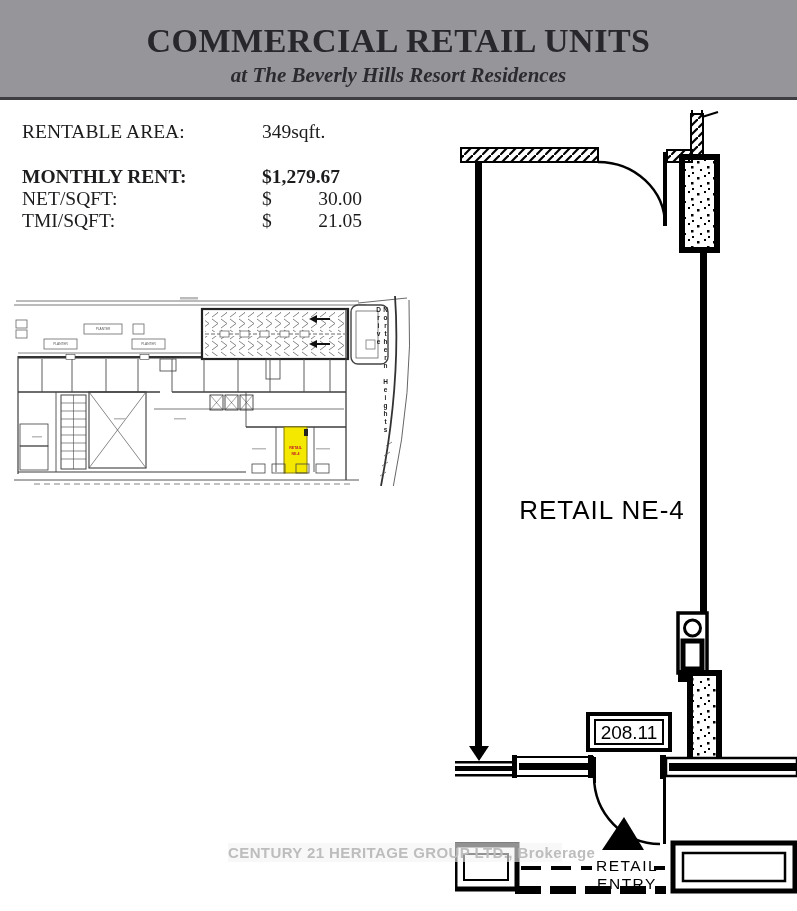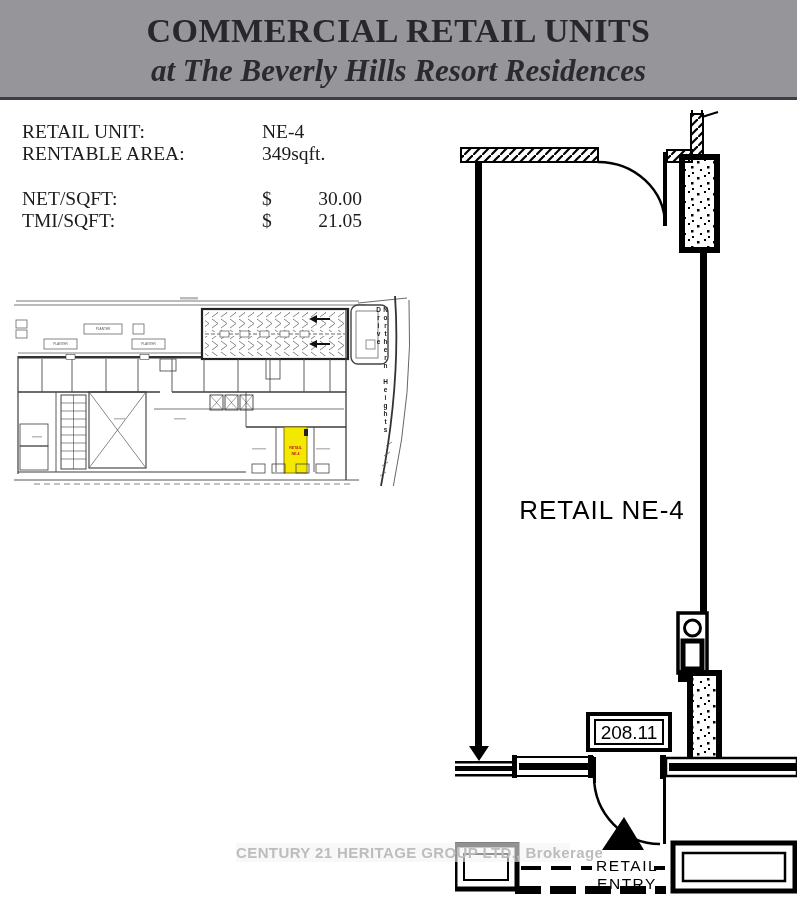--- a/index.html
+++ b/index.html
@@ -1,66 +1,66 @@
 <!DOCTYPE html>
 <html><head>
 <meta charset="utf-8">
 <style>
   html,body{margin:0;padding:0;background:#fff;}
   body{position:relative;width:797px;height:911px;overflow:hidden;
        font-family:"Liberation Serif",serif;}
   
   .header{position:absolute;left:0;top:0;width:797px;height:100px;
           border-bottom:3px solid #3d3d42;text-align:center;box-sizing:border-box;}
-  .title{padding-top:12px;font-weight:bold;font-size:34px;color:#28282c;letter-spacing:.5px;}
-  .subtitle{margin-top:3px;font-style:italic;font-weight:600;font-size:31px;color:#2b2b2f;}
+  .title{padding-top:22px;font-weight:bold;font-size:34px;color:#28282c;letter-spacing:.5px;}
+  .subtitle{margin-top:3px;font-style:italic;font-weight:600;font-size:21px;color:#2b2b2f;}
   
   .details{position:absolute;left:22px;top:121px;width:350px;
            font-size:19.5px;color:#1c1c1e;}
   .drow{position:relative;height:22px;white-space:nowrap;}
   .drow .dval{position:absolute;left:240px;top:0;}
   .drow .money{position:absolute;left:240px;top:0;width:100px;}
   .money .cur{float:left;}
   .money .amt{float:right;margin-left:40px;}
   .gap{height:23px;}
   .boldrow{font-weight:bold;}
   
   .siteplan{position:absolute;left:14px;top:296px;width:396px;height:190px;}
   .street{position:absolute;left:374px;top:306px;width:15px;height:168px;
           writing-mode:vertical-rl;text-orientation:upright;
           font-family:"Liberation Sans",sans-serif;font-weight:bold;font-size:6.5px;
           letter-spacing:1px;color:#1a1a1a;z-index:3;}
   
   .floorplan{position:absolute;left:455px;top:110px;width:342px;height:801px;}
   
-  .watermark{position:absolute;left:236px;top:843px;width:334px;height:19px;
+  .watermark{position:absolute;left:228px;top:843px;width:334px;height:19px;
              line-height:19px;background:rgba(244,244,244,.6);
              color:#bdbdbd;font-family:"Liberation Sans",sans-serif;
              font-weight:bold;font-size:15px;text-align:center;
              letter-spacing:.4px;z-index:6;white-space:nowrap;}
   svg text{font-family:"Liberation Sans",sans-serif;}
 </style>
 </head>
 <body>
 
 <div class="header" style="background-color: rgb(149, 149, 154);">
   <div class="title">COMMERCIAL RETAIL UNITS</div>
   <div class="subtitle">at The Beverly Hills Resort Residences</div>
 </div>
 
 <div class="details">
   <div class="drow">
-    <span>RETAIL UNIT:</span>
-    <span class="dval">NE-4</span>
-  </div>
-  <div class="drow">
     <span>RENTABLE AREA:</span>
     <span class="dval">349sqft.</span>
   </div>
   <div class="gap"></div>
+  <div class="drow boldrow">
+    <span>MONTHLY RENT:</span>
+    <span class="dval">$1,279.67</span>
+  </div>
   <div class="drow">
     <span>NET/SQFT:</span>
     <span class="money">
       <span class="cur">$</span>
       <span class="amt">30.00</span>
     </span>
   </div>
   <div class="drow">
     <span>TMI/SQFT:</span>
     <span class="money">

